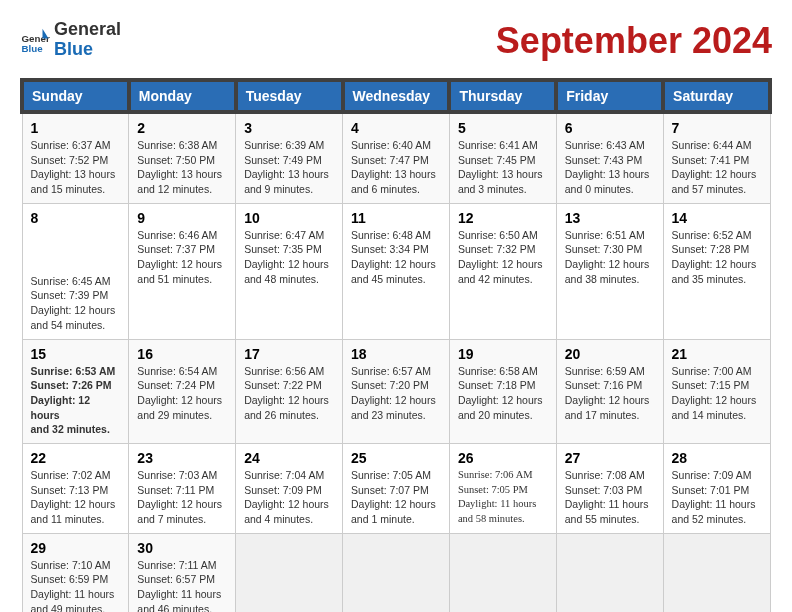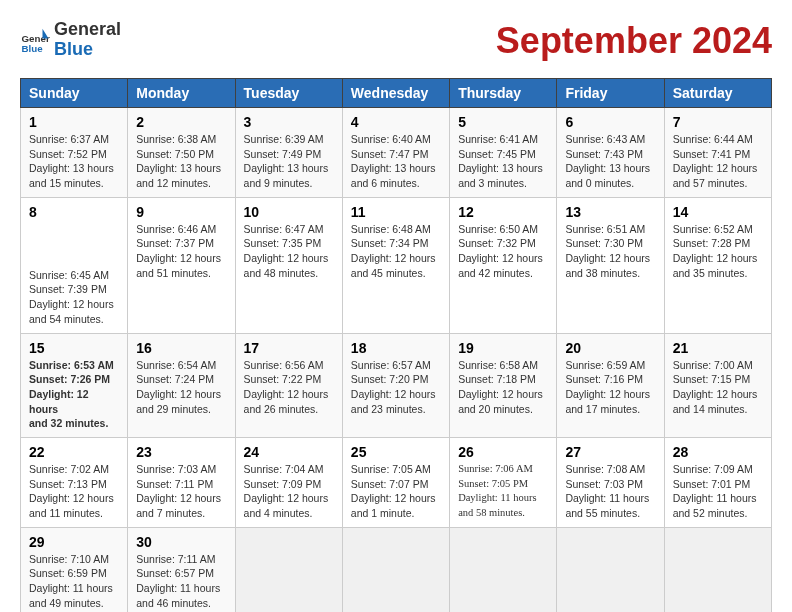--- a/index.html
+++ b/index.html
@@ -42,21 +42,21 @@
       border-collapse: collapse;
       font-size: 11px;
     }
     thead tr th {
       background-color: #2a6db5;
       color: #fff;
       font-size: 14px;
       font-weight: bold;
       padding: 6px 8px;
       text-align: left;
-      border: 1px solid #404040;
+      border: 4px solid #404040;
     }
     tbody tr td {
       vertical-align: top;
       padding: 6px 8px;
       border: 1px solid #ccc;
       width: 14.28%;
       min-height: 80px;
       background: #fff;
     }
     tbody tr:nth-child(odd) td {
@@ -179,21 +179,21 @@
         <td>
           <span class="day-num">10</span>
           <div class="day-info" style="white-space: pre-line;">Sunrise: 6:47 AM
 Sunset: 7:35 PM
 Daylight: 12 hours
 and 48 minutes.</div>
         </td>
         <td>
           <span class="day-num">11</span>
           <div class="day-info" style="white-space: pre-line;">Sunrise: 6:48 AM
-Sunset: 7:34 PM
+Sunset: 3:34 PM
 Daylight: 12 hours
 and 45 minutes.</div>
         </td>
         <td>
           <span class="day-num">12</span>
           <div class="day-info" style="white-space: pre-line;">Sunrise: 6:50 AM
 Sunset: 7:32 PM
 Daylight: 12 hours
 and 42 minutes.</div>
         </td>

